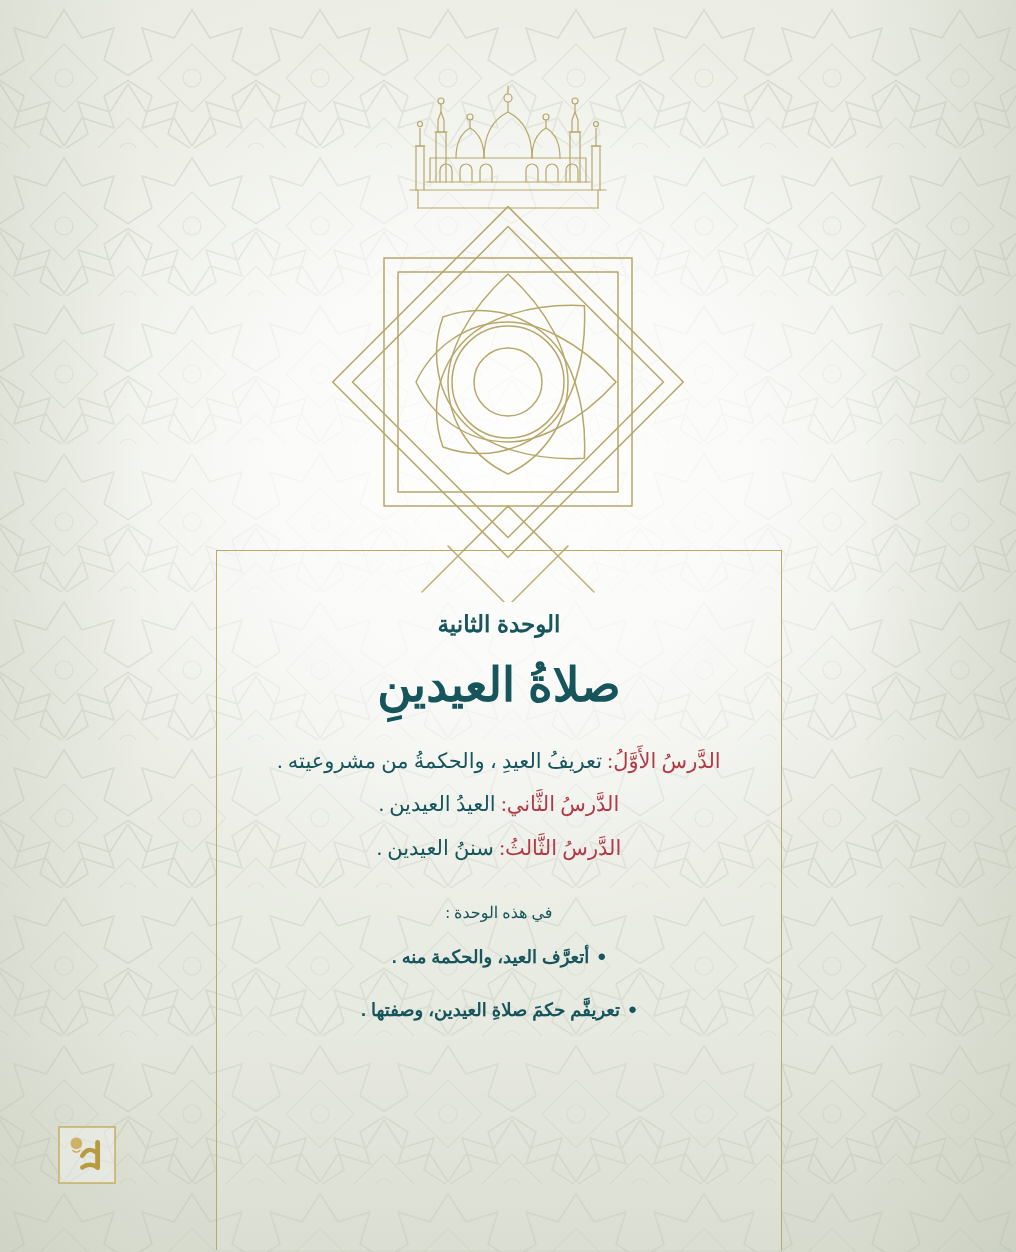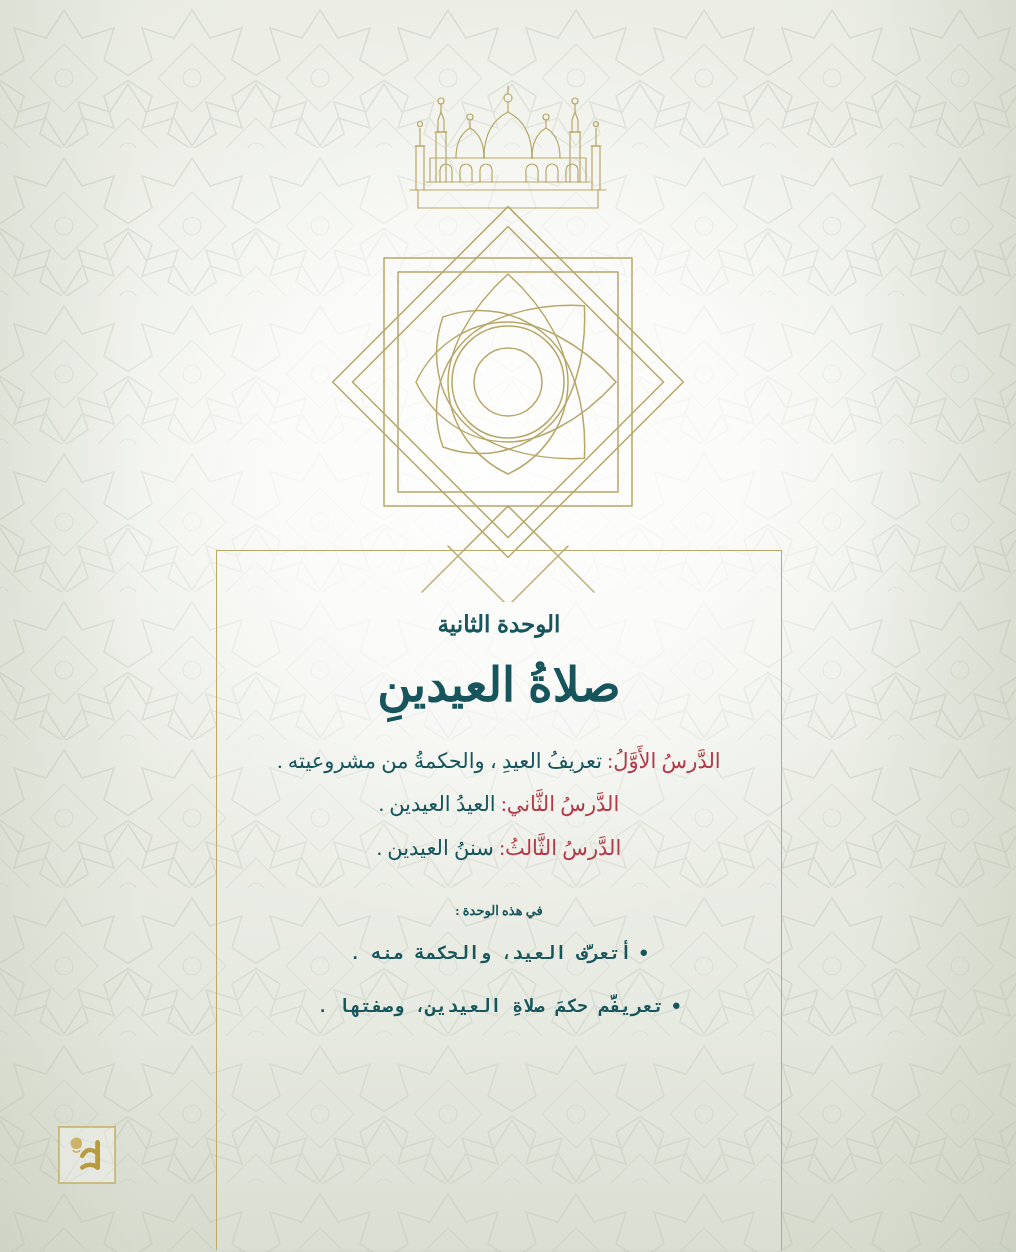--- a/index.html
+++ b/index.html
@@ -107,34 +107,34 @@
     color: #16555b;
     font-weight: normal;
     margin: 0 0 13px 0;
     line-height: 1.45;
     white-space: nowrap;
   }
   .lesson-no { color: #b23a48; }
 
   .in-unit-heading {
     font-family: "Liberation Serif", serif;
-    font-weight: bold;
-    font-size: 13px;
+    font-weight: normal;
+    font-size: 16px;
     color: #16555b;
     margin: 0 0 22px 0;
   }
 
   .goals {
     margin: 0;
     padding: 0;
     list-style: none;
     direction: rtl;
   }
   .goals li {
-    font-family: Liberation Mono, monospace;
+    font-family: Liberation Sans, sans-serif;
     font-size: 18px;
     color: #16555b;
     font-weight: bold;
     margin: 0 0 26px 0;
     line-height: 1.5;
     white-space: nowrap;
     text-align: center;
   }
   .goals li .bullet {
     display: inline-block;

